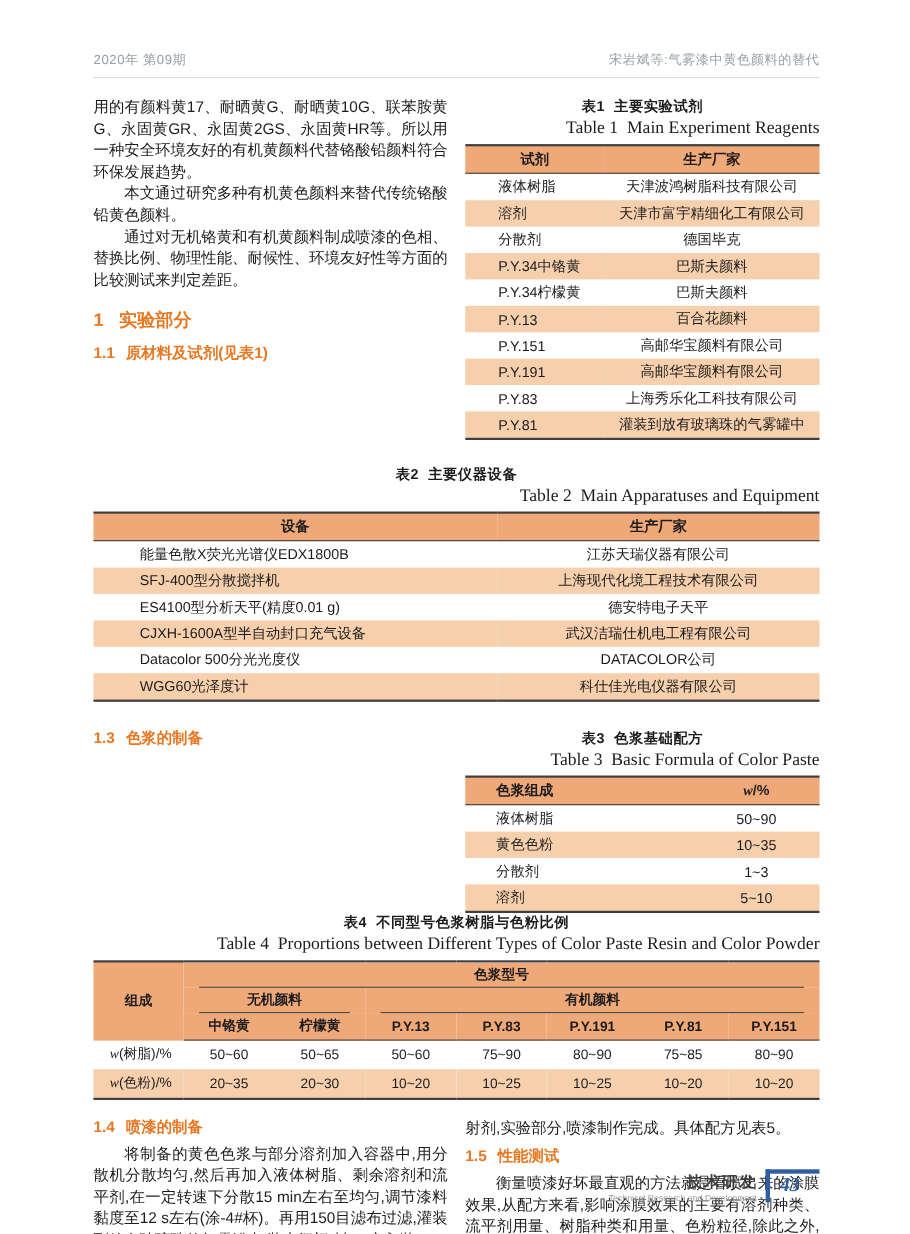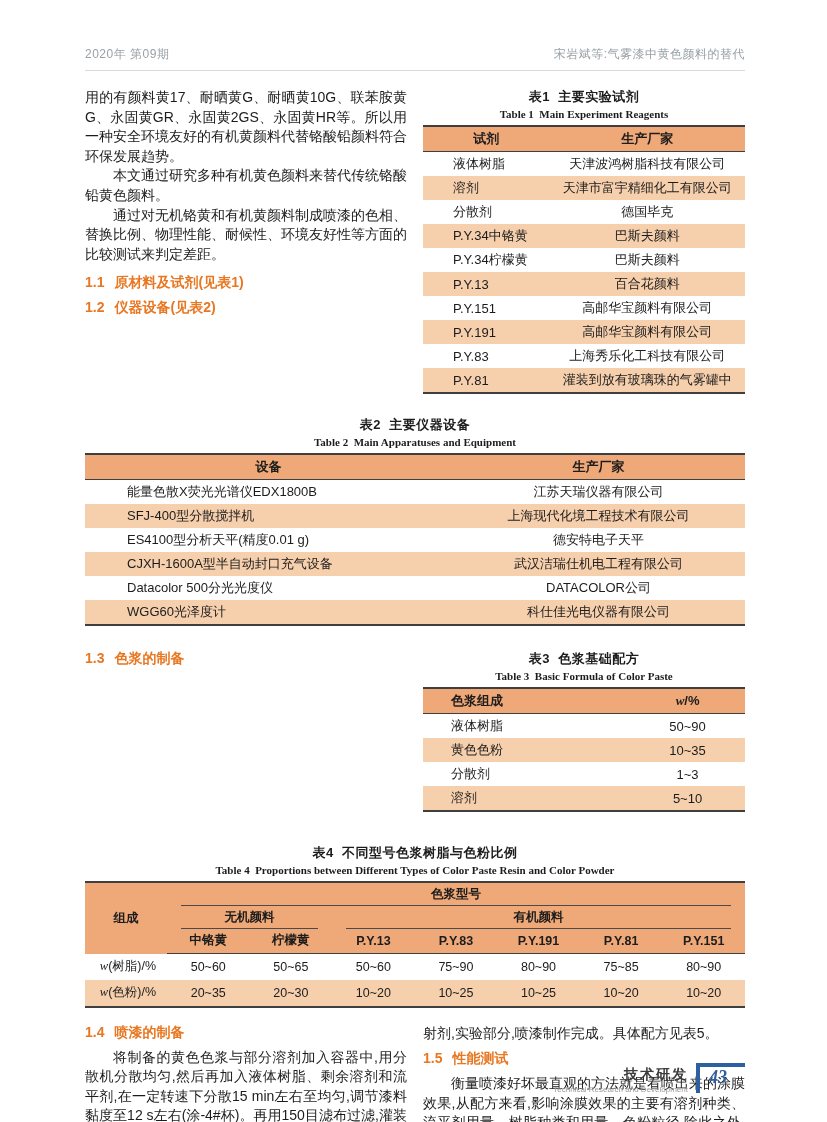--- a/index.html
+++ b/index.html
@@ -24,21 +24,21 @@
   
   .h-l1{color:#e87722;font-weight:bold;font-size:16.5px;margin:16px 0 0 0;}
   .h-l1 .num{margin-right:14px;}
   .h-l2{color:#e87722;font-weight:bold;font-size:14px;margin:10px 0 0 0;}
   .h-l2 .num{margin-right:10px;}
   .h-l2.tight{margin-top:7px;}
 
   
   .cap-zh{font-size:13px;font-weight:bold;text-align:center;letter-spacing:.5px;
           white-space:pre-wrap;margin:0;}
-  .cap-en{font-size:11px;font-weight:bold;text-align:center;
+  .cap-en{font-size:16px;font-weight:normal;text-align:right;
           font-family:"Liberation Serif","DejaVu Serif",serif;
           white-space:pre-wrap;margin:2px 0 5px 0;}
 
   
   table{border-collapse:collapse;width:100%;table-layout:fixed;font-size:13px;}
   table{border-top:2px solid #3f3f3f;border-bottom:2px solid #3f3f3f;}
   thead th{background:#efa877;font-weight:bold;padding:3px 2px;text-align:center;}
   .simple thead th{border-bottom:1.5px solid #3f3f3f;}
   tbody td{padding:3px 2px;text-align:center;}
   tbody tr:nth-child(even) td{background:#f6cfad;}
@@ -58,21 +58,21 @@
   .t4 thead th{padding:3px 2px;}
   .t4 thead tr:last-child th{border-bottom:1.5px solid #3f3f3f;padding-bottom:4px;}
   .t4 th.grp{position:relative;}
   .t4 th.grp::after{content:"";position:absolute;left:14px;right:14px;bottom:0;
                     height:1px;background:#4a4a4a;}
   .t4 tbody td{padding:4.5px 2px;}
   .t4 td.rowlabel{text-align:center;padding-left:6px;}
 
   .blk-t2{margin-top:22px;}
   .row2{margin-top:24px;}
-  .blk-t4{margin-top:32px;}
+  .blk-t4{}
   .row3{margin-top:16px;}
   .h-l3-first{margin-top:0;}
 
   
   .pg-footer{position:absolute;right:82px;bottom:28px;display:flex;align-items:flex-start;}
   .f-text{text-align:right;margin-right:8px;padding-top:3px;}
   .f-zh{font-size:14px;font-weight:bold;color:#3c3c3c;letter-spacing:2px;}
   .f-en{font-size:8px;color:#9b9b9b;margin-top:1px;}
   .f-pagebox{border-top:4px solid #2e5fa0;border-left:4px solid #2e5fa0;
              padding:0 6px 5px 9px;min-width:30px;}
@@ -88,25 +88,25 @@
     <span>2020年 第09期</span>
     <span>宋岩斌等:气雾漆中黄色颜料的替代</span>
   </div>
   <hr class="pg-rule">
 
   <div class="cols row1">
     <div class="col">
       <p class="para">用的有颜料黄17、耐晒黄G、耐晒黄10G、联苯胺黄G、永固黄GR、永固黄2GS、永固黄HR等。所以用一种安全环境友好的有机黄颜料代替铬酸铅颜料符合环保发展趋势。</p>
       <p class="para indent">本文通过研究多种有机黄色颜料来替代传统铬酸铅黄色颜料。</p>
       <p class="para indent">通过对无机铬黄和有机黄颜料制成喷漆的色相、替换比例、物理性能、耐候性、环境友好性等方面的比较测试来判定差距。</p>
+      <div class="h-l1">
+        <span class="num">1</span><span>实验部分</span>
+      </div>
       <div class="h-l2">
         <span class="num">1.1</span><span>原材料及试剂(见表1)</span>
-      </div>
-      <div class="h-l2 tight">
-        <span class="num">1.2</span><span>仪器设备(见表2)</span>
       </div>
     </div>
 
     <div class="col">
       <p class="cap-zh">表1  主要实验试剂</p>
       <p class="cap-en">Table 1  Main Experiment Reagents</p>
       <table class="t1 simple">
         <thead>
           <tr>
             <th>试剂</th>

